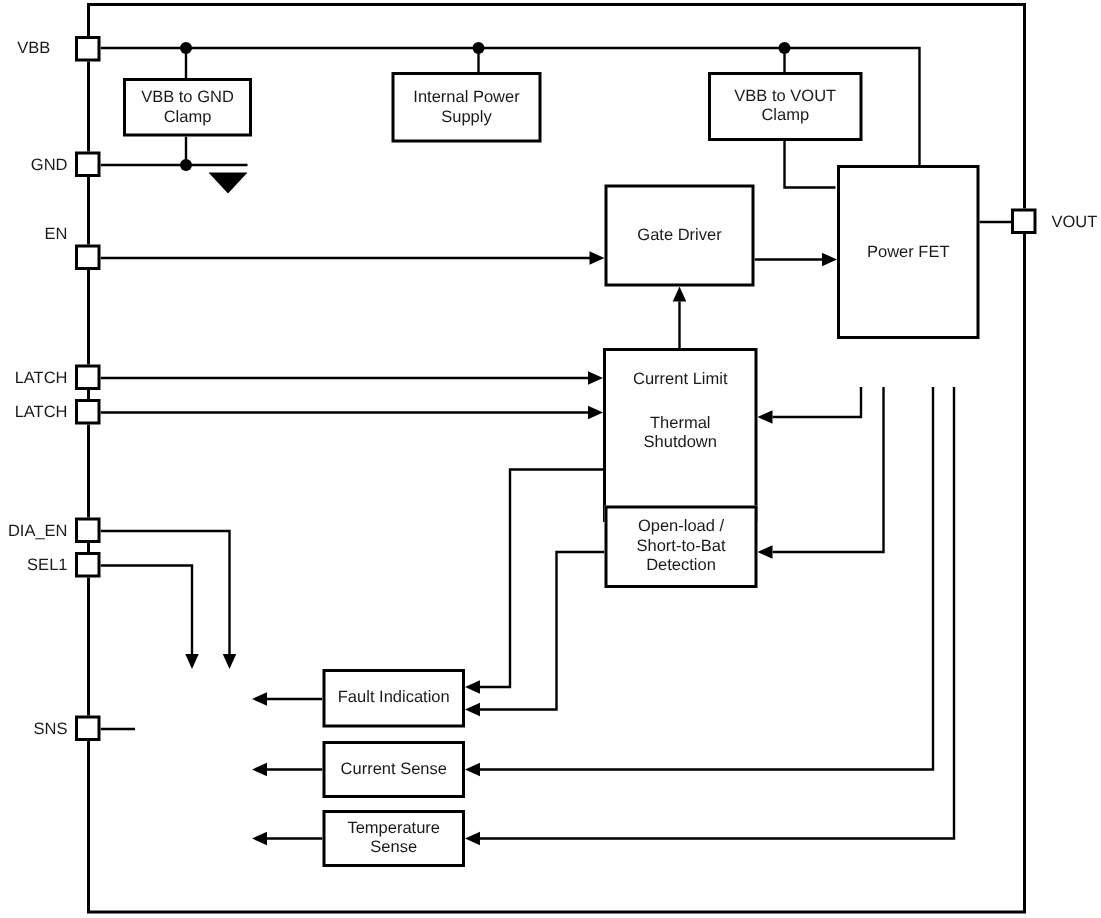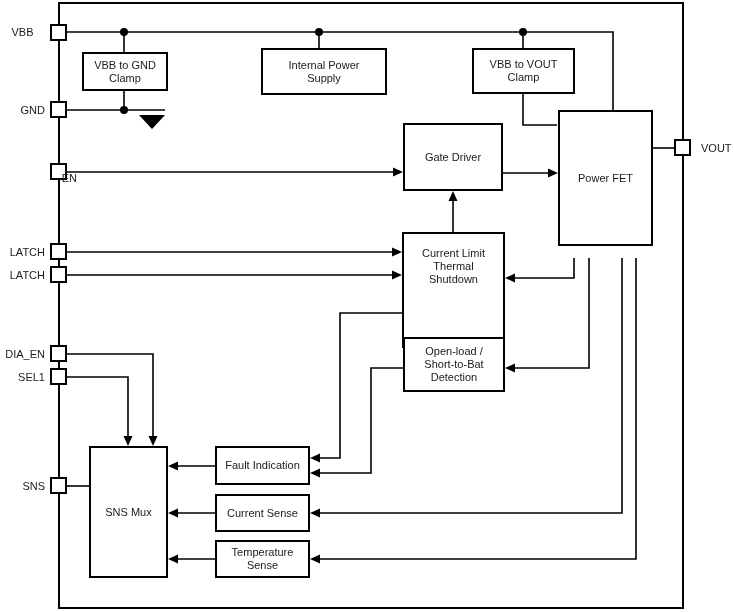--- a/index.html
+++ b/index.html
@@ -21,21 +21,21 @@
     border:2px solid var(--line);box-sizing:border-box;background:transparent;
   }
   .block{
     position:absolute;border:2px solid var(--line);background:var(--bg);
     box-sizing:border-box;display:flex;flex-direction:column;
     align-items:center;justify-content:center;text-align:center;
     font-size:11px;line-height:13px;
   }
   .block .blabel{white-space:pre-line;}
   .block.cl{justify-content:flex-start;padding-top:13px;}
-  .block.cl .blabel + .blabel{}
+  .block.cl .blabel + .blabel{margin-top:16px;}
   .pin{
     position:absolute;width:17px;height:17px;box-sizing:border-box;
     border:2px solid var(--line);background:var(--bg);
   }
   .pin-label{
     position:absolute;font-size:11px;line-height:14px;height:14px;
   }
   .pin-label.left{left:0;width:45px;text-align:right;}
 </style>
 </head>
@@ -104,32 +104,32 @@
     <path d="M67,377 H128 V437"></path>
     <polygon points="128,446 123.5,436 132.5,436"></polygon>
 
     <path d="M67,486 H90"></path>
   </svg>
 
   <div class="block" style="left:82px;top:52px;width:86px;height:39px;">
     <span class="blabel">VBB to GND
 Clamp</span>
   </div>
-  <div class="block" style="left:261px;top:48px;width:126px;height:47px;">
+  <div class="block" style="left:261px;top:48px;width:100px;height:47px;">
     <span class="blabel">Internal Power
 Supply</span>
   </div>
   <div class="block" style="left:472px;top:48px;width:103px;height:46px;">
     <span class="blabel">VBB to VOUT
 Clamp</span>
   </div>
   <div class="block" style="left:403px;top:123px;width:100px;height:68px;text-align:right;">
     <span class="blabel">Gate Driver</span>
   </div>
-  <div class="block" style="left:558px;top:110px;width:95px;height:136px;">
+  <div class="block" style="left:558px;top:110px;width:95px;height:116px;">
     <span class="blabel">Power FET</span>
   </div>
   <div class="block cl" style="left:402px;top:232px;width:103px;height:116px;">
     <span class="blabel">Current Limit</span>
     <span class="blabel">Thermal
 Shutdown</span>
   </div>
   <div class="block" style="left:403px;top:337px;width:102px;height:55px;">
     <span class="blabel">Open-load /
 Short-to-Bat
@@ -138,37 +138,34 @@
   <div class="block" style="left:215px;top:494px;width:95px;height:38px;">
     <span class="blabel">Current Sense</span>
   </div>
   <div class="block" style="left:215px;top:446px;width:95px;height:39px;">
     <span class="blabel">Fault Indication</span>
   </div>
   <div class="block" style="left:215px;top:540px;width:95px;height:38px;text-align:center;">
     <span class="blabel">Temperature
 Sense</span>
   </div>
-  <div class="block" style="left:89px;top:446px;width:79px;height:132px;">
-    <span class="blabel">SNS Mux</span>
-  </div>
 
   <div class="pin" style="left:50px;top:24px;"></div>
   <div class="pin" style="left:50px;top:101px;"></div>
   <div class="pin" style="left:50px;top:163px;"></div>
   <div class="pin" style="left:50px;top:243px;"></div>
   <div class="pin" style="left:50px;top:266px;"></div>
   <div class="pin" style="left:50px;top:345px;"></div>
   <div class="pin" style="left:50px;top:368px;"></div>
   <div class="pin" style="left:50px;top:477px;"></div>
   <div class="pin" style="left:674px;top:139px;"></div>
 
   <div class="pin-label left" style="top:25px;text-align:center;">VBB</div>
   <div class="pin-label left" style="top:103px;">GND</div>
-  <div class="pin-label left" style="top:171px;padding-left:32px;">EN</div>
+  <div class="pin-label left" style="top:149px;">EN</div>
   <div class="pin-label left" style="top:245px;">LATCH</div>
   <div class="pin-label left" style="top:268px;">LATCH</div>
   <div class="pin-label left" style="top:347px;">DIA_EN</div>
   <div class="pin-label left" style="top:370px;">SEL1</div>
   <div class="pin-label left" style="top:479px;">SNS</div>
   <div class="pin-label" style="left:701px;top:141px;">VOUT</div>
 
 </div>
 
 </body></html>

